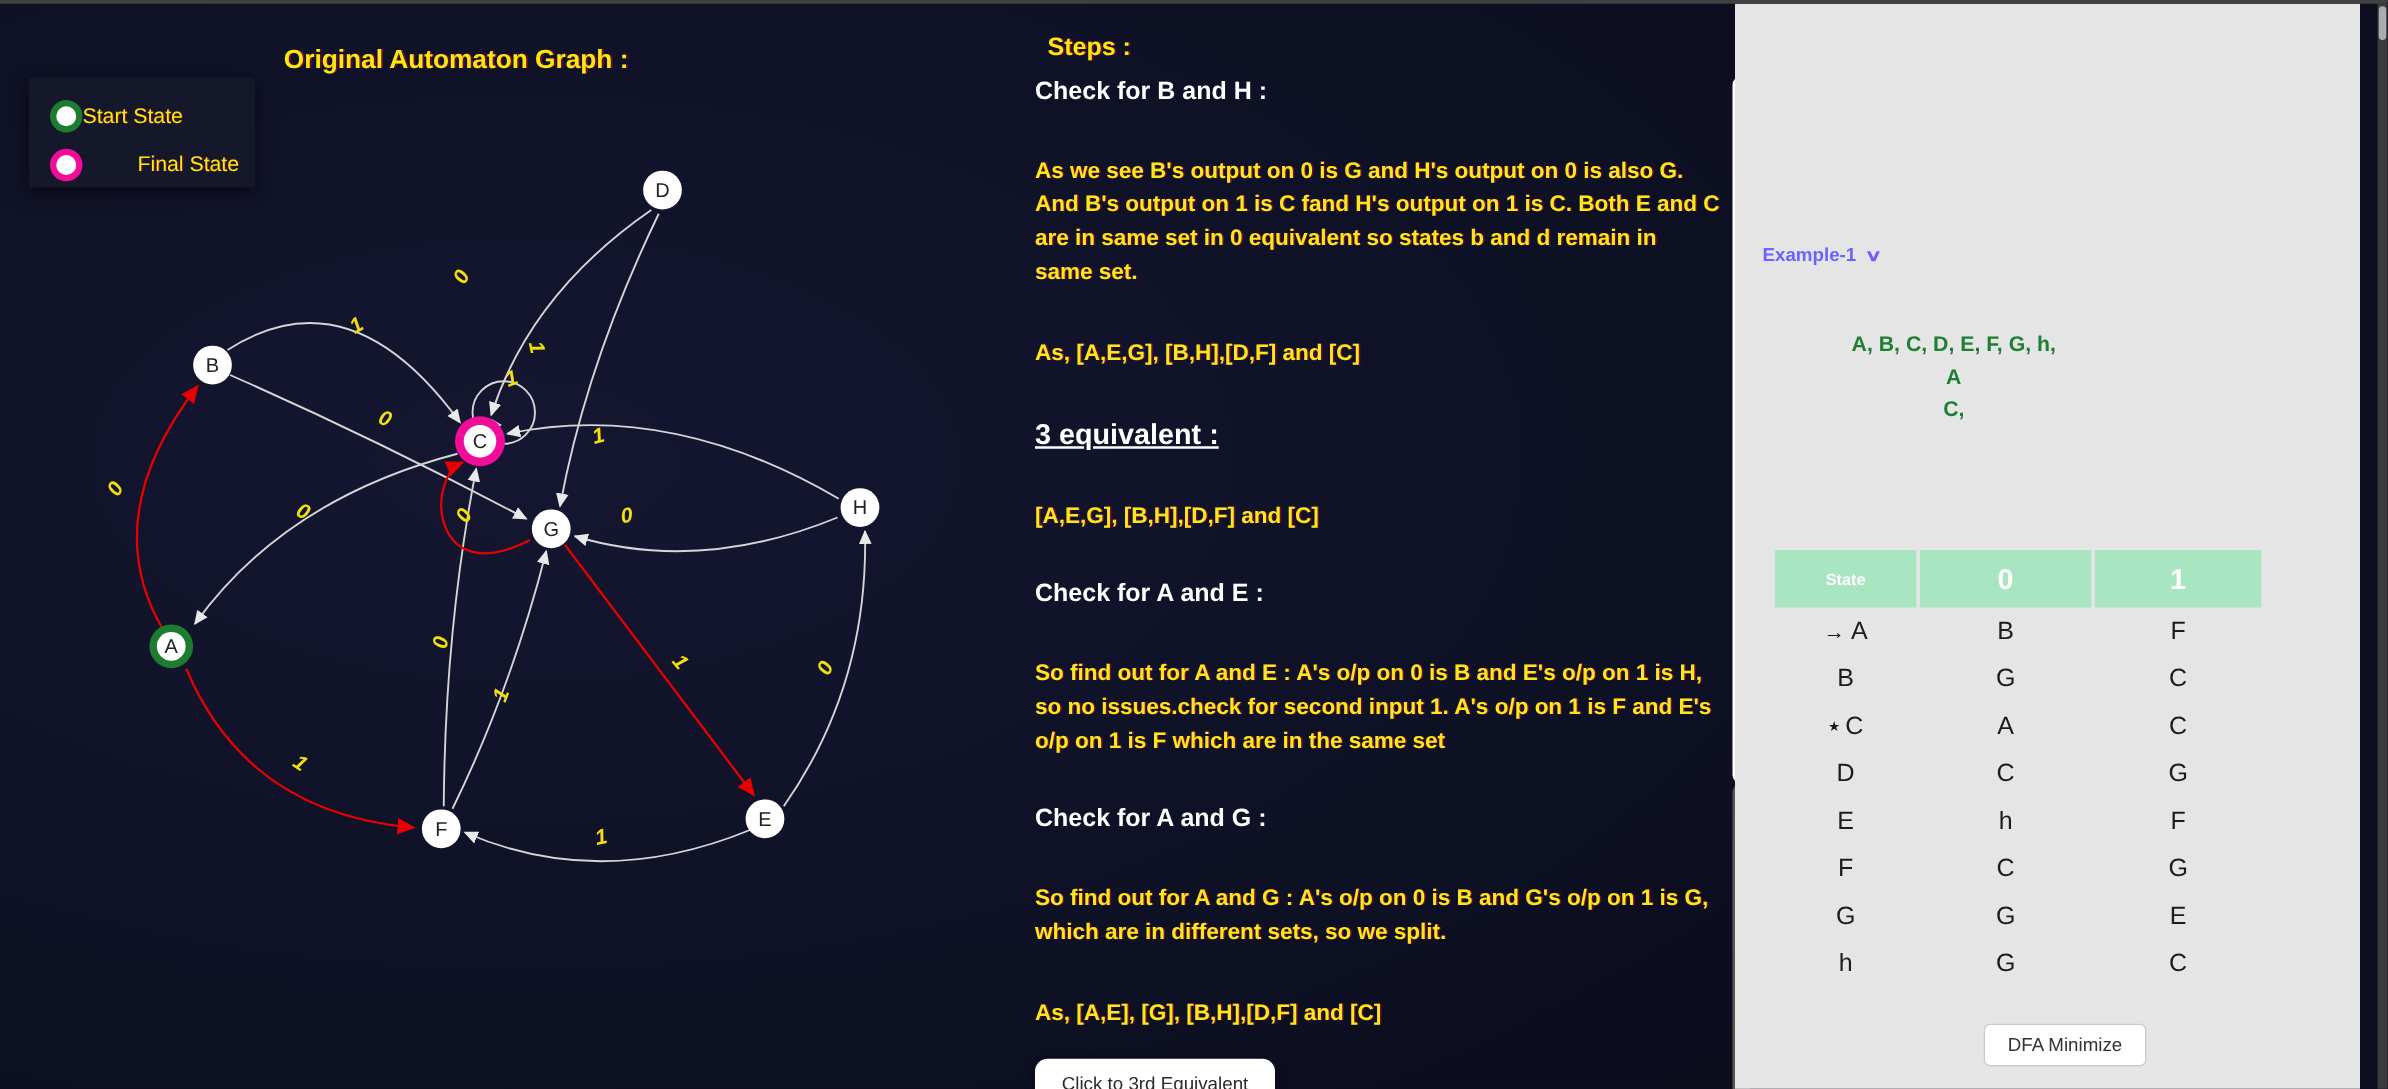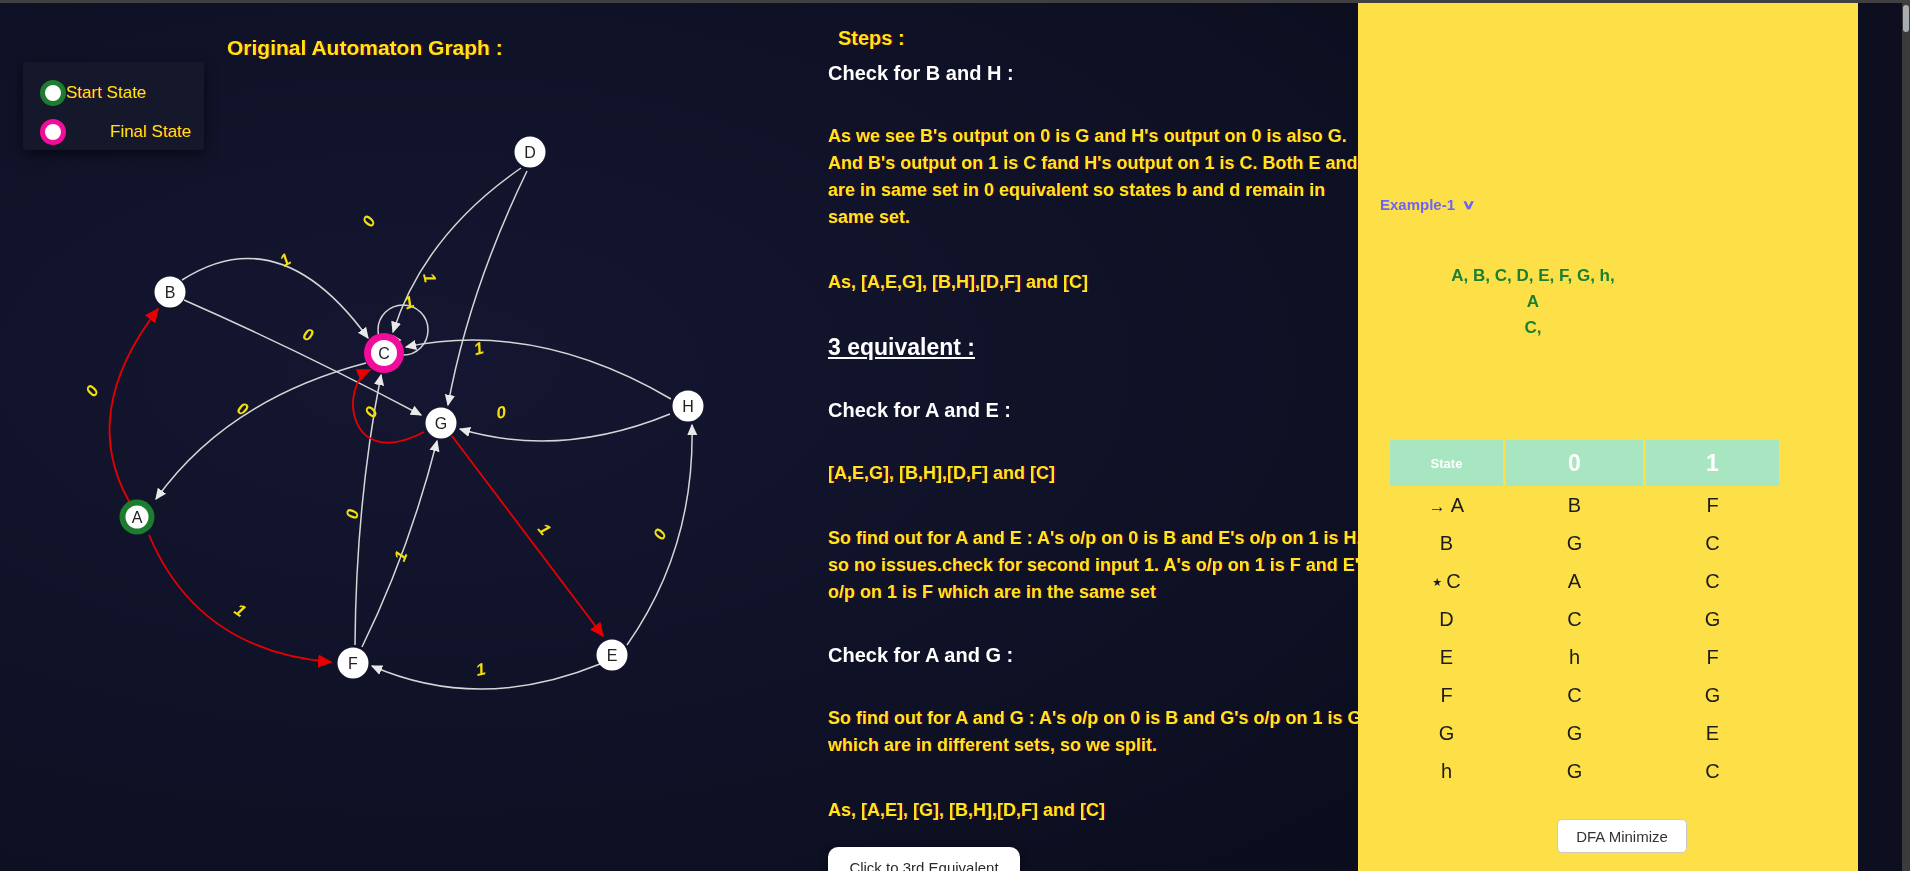--- a/index.html
+++ b/index.html
@@ -44,21 +44,21 @@
               border:none; border-radius:10px; font-size:15px; color:#2b2b2b;
               box-shadow:0 2px 8px rgba(0,0,0,.4); font-family:"Liberation Sans",sans-serif; cursor:pointer; }
 
   
   .steps-scroll-thumb { position:absolute; left:1386px; top:58px; width:14px; height:566px;
       background:linear-gradient(90deg,#ffffff 0%,#f3f3f3 45%,#d9d9d9 100%); border-radius:8px; }
   .steps-scroll-track-dark { position:absolute; left:1386px; top:624px; width:14px; height:247px;
       background:#575757; border-radius:8px 8px 0 0; }
 
   
-  .right-panel { position:absolute; left:1358px; top:3px; width:500px; height:868px; background:#fde047; }
+  .right-panel { position:absolute; left:1388px; top:3px; width:500px; height:868px; background:#e5e5e5; }
   .example-select { position:absolute; left:22px; top:193px; color:#6c63ff; font-size:15px; font-weight:600;
                     display:flex; align-items:center; cursor:pointer; }
   .example-select .chev { margin-left:9px; font-size:13px; transform:scaleX(1.5); display:inline-block; }
   .sets-block { position:absolute; left:0px; top:260px; width:350px; text-align:center;
                 color:#1d7f33; font-size:17px; font-weight:bold; line-height:26px; }
 
   table.tt { position:absolute; left:29px; top:437px; border-collapse:separate; border-spacing:3px 0; }
   table.tt th { background:#a8e6c1; color:#ffffff; font-weight:bold; height:46px; text-align:center; }
   table.tt th.st { font-size:13px; width:113px;margin-left:14px; }
   table.tt th.num { font-size:23px; }
@@ -174,22 +174,22 @@
         </g>
     </svg>
 
     <div class="steps">
       <div class="steps-heading">Steps :</div>
       <div class="steps-blocks" id="steps-blocks">
           <div class="sb white">Check for B and H :</div>
           <div class="sb yellow">As we see B's output on 0 is G and H's output on 0 is also G. And B's output on 1 is C fand H's output on 1 is C. Both E and C are in same set in 0 equivalent so states b and d remain in same set.</div>
           <div class="sb yellow">As, [A,E,G], [B,H],[D,F] and [C]</div>
           <div class="sb heading">3 equivalent :</div>
+          <div class="sb yellow">[A,E,G], [B,H],[D,F] and [C]</div>
           <div class="sb white">Check for A and E :</div>
-          <div class="sb yellow">[A,E,G], [B,H],[D,F] and [C]</div>
           <div class="sb yellow">So find out for A and E : A's o/p on 0 is B and E's o/p on 1 is H, so no issues.check for second input 1. A's o/p on 1 is F and E's o/p on 1 is F which are in the same set</div>
           <div class="sb white">Check for A and G :</div>
           <div class="sb yellow">So find out for A and G : A's o/p on 0 is B and G's o/p on 1 is G, which are in different sets, so we split.</div>
           <div class="sb yellow">As, [A,E], [G], [B,H],[D,F] and [C]</div>
         </div>
     </div>
     <button class="next-btn">Click to 3rd Equivalent</button>
 
     <div class="steps-scroll-track-dark"></div>
     <div class="steps-scroll-thumb"></div>

